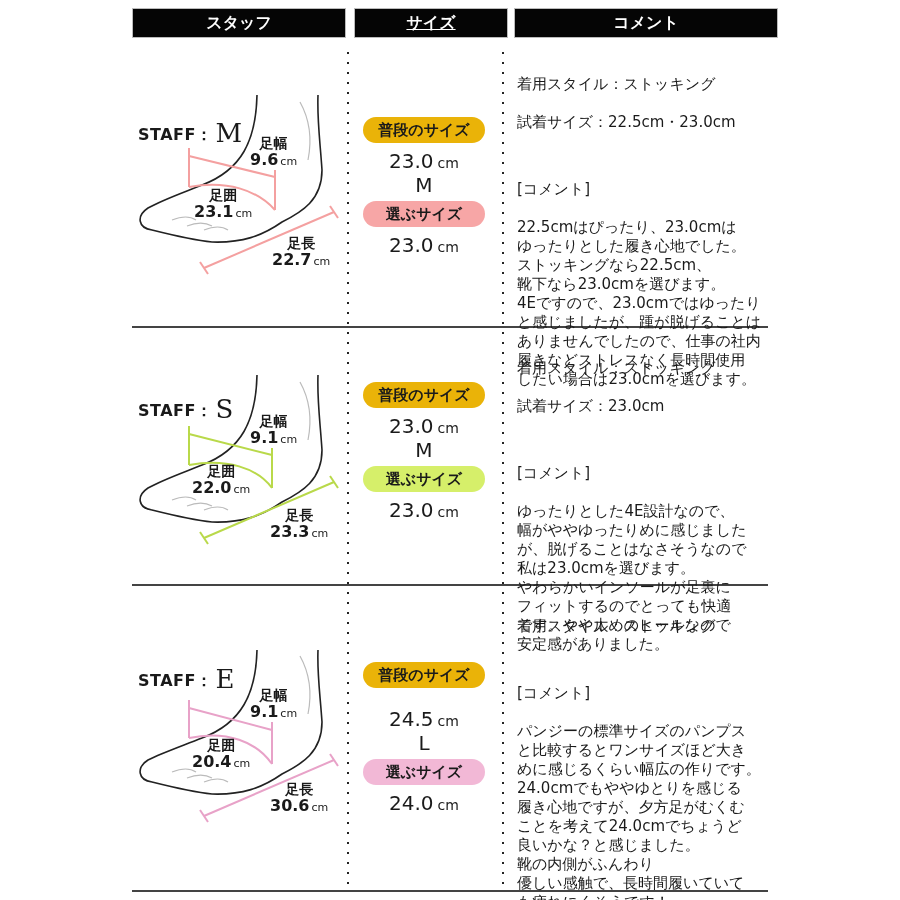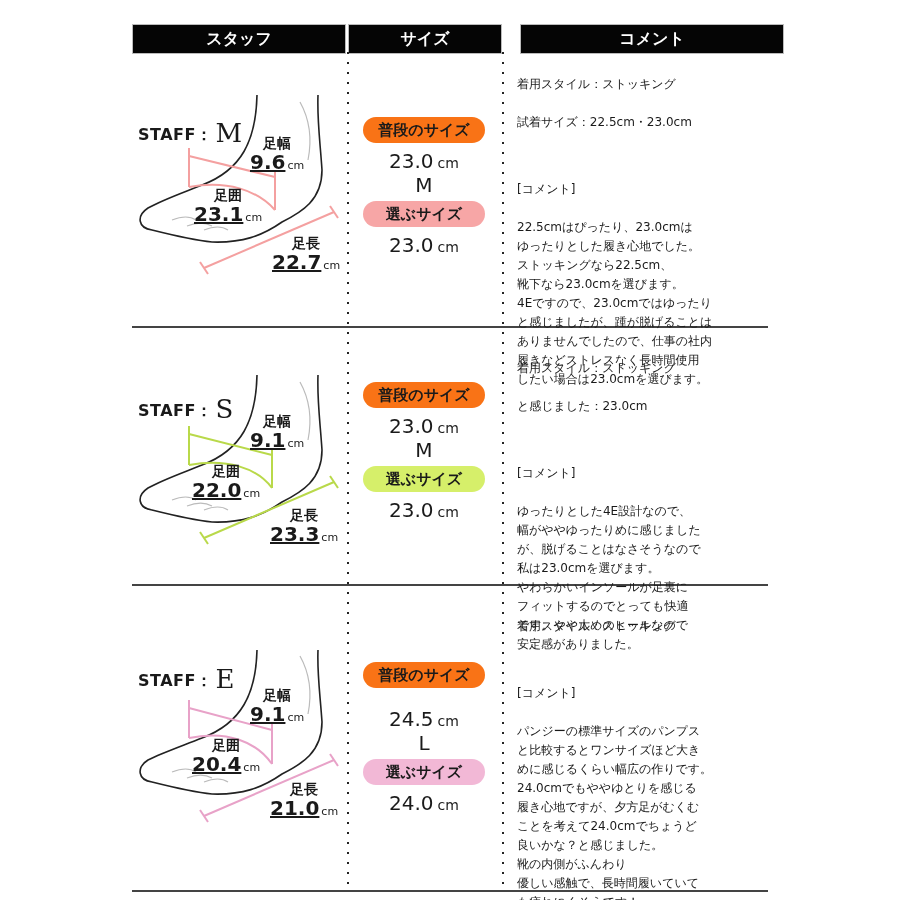--- a/index.html
+++ b/index.html
@@ -1,43 +1,43 @@
 <!DOCTYPE html>
 <html><head>
 <meta charset="utf-8">
 <style>
   html, body { margin: 0; padding: 0; background: #ffffff; }
   body { width: 900px; height: 900px; position: relative; overflow: hidden;
          font-family: "DejaVu Sans", "Liberation Sans", sans-serif; color: #1a1a1a; }
-  .header { position: absolute; top: 24px; left: 132px; width: 707px; height: 30px; display: flex; border-radius: 10px; }
+  .header { position: absolute; top: 8px; left: 132px; width: 707px; height: 30px; display: flex; border-radius: 10px; }
   .hcell { background: #050505; color: #fff; height: 30px; display: flex; align-items: center;
            justify-content: center; font-size: 16px; font-weight: bold; box-sizing: border-box;
            border: 1px solid #bbb; }
-  .h1 { width: 214px; } .h2 { width: 154px; margin-left: 2px; } .h3 { width: 264px; margin-left: 18px; }
+  .h1 { width: 214px; } .h2 { width: 154px; margin-left: 8px; text-decoration: underline; } .h3 { width: 264px; margin-left: 6px; }
   .section { position: absolute; left: 132px; width: 636px; }
   .divider { position: absolute; left: 132px; width: 636px; height: 2px; background: #444; }
   .vdots { position: absolute; width: 2px;
            background-image: radial-gradient(circle, #222 1px, transparent 1.3px);
            background-size: 2px 10px; background-repeat: repeat-y; }
   .staff-label { position: absolute; left: 6px; font-size: 16px; font-weight: bold; letter-spacing: 0.5px; }
   .staff-label .letter { font-family: "DejaVu Serif", "Liberation Serif", serif; font-weight: normal;
                          font-size: 26px; vertical-align: -2px; margin-left: 3px; }
   .foot-svg { position: absolute; left: 0; top: 0; }
   .meas { position: absolute; text-align: center; line-height: 1.1; }
   .meas .ml { font-size: 14px; font-weight: bold; }
-  .meas .mv { font-size: 20px; font-weight: bold; text-decoration: underline; }
+  .meas .mv { font-size: 16px; font-weight: bold; }
   .meas .mu { font-size: 11px; margin-left: 2px; }
   .size-col { position: absolute; left: 230px; width: 124px; text-align: center; }
   .badge { display: inline-block; width: 122px; height: 26px; border-radius: 13px; line-height: 26px;
            font-size: 15px; font-weight: bold; text-align: center; }
-  .badge-normal { background: #f97316; }
+  .badge-normal { background: #eab308; }
   .sz { font-size: 20px; line-height: 24px; }
   .sz .u { font-size: 14px; margin-left: 4px; }
   .sz-letter { font-size: 20px; line-height: 20px; margin-bottom: 6px; }
-  .comment { position: absolute; left: 385px; width: 255px; font-size: 12px; line-height: 19px;
+  .comment { position: absolute; left: 385px; width: 255px; font-size: 15px; line-height: 19px;
              white-space: pre-line; }
   .comment .gap { height: 10px; }
 </style>
 </head>
 <body>
 
 <div class="header">
   <div class="hcell h1">スタッフ</div>
   <div class="hcell h2">サイズ</div>
   <div class="hcell h3">コメント</div>
@@ -152,21 +152,21 @@
   <div class="size-col" style="top:52px;">
     <div class="badge badge-normal">普段のサイズ</div>
     <div class="sz" style="margin-top:6px;"><span>23.0</span><span class="u">cm</span></div>
     <div class="sz-letter">M</div>
     <div class="badge" style="background:#d6ef6a;">選ぶサイズ</div>
     <div class="sz" style="margin-top:6px;"><span>23.0</span><span class="u">cm</span></div>
   </div>
 
   <div class="comment" style="top:10px;">
     <div>着用スタイル：ストッキング</div>
-    <div>と感じました：23.0cm</div>
+    <div>試着サイズ：23.0cm</div>
     <div class="gap"></div>
     <div>[コメント]</div>
     <div>ゆったりとした4E設計なので、
 幅がややゆったりめに感じました
 が、脱げることはなさそうなので
 私は23.0cmを選びます。
 やわらかいインソールが足裏に
 フィットするのでとっても快適
 です。やや太めのヒールなので
 安定感がありました。</div>
@@ -200,21 +200,21 @@
   <div class="meas" style="left:118px; top:100px;">
     <div class="ml">足幅</div>
     <div><span class="mv">9.1</span><span class="mu">cm</span></div>
   </div>
   <div class="meas" style="left:60px; top:150px;">
     <div class="ml">足囲</div>
     <div><span class="mv">20.4</span><span class="mu">cm</span></div>
   </div>
   <div class="meas" style="left:138px; top:194px;">
     <div class="ml">足長</div>
-    <div><span class="mv">21.0</span><span class="mu">cm</span></div>
+    <div><span class="mv">30.6</span><span class="mu">cm</span></div>
   </div>
 
   <div class="size-col" style="top:74px;">
     <div class="badge badge-normal">普段のサイズ</div>
     <div class="sz" style="margin-top:19px;"><span>24.5</span><span class="u">cm</span></div>
     <div class="sz-letter">L</div>
     <div class="badge" style="background:#f2b8d6;">選ぶサイズ</div>
     <div class="sz" style="margin-top:6px;"><span>24.0</span><span class="u">cm</span></div>
   </div>
 

